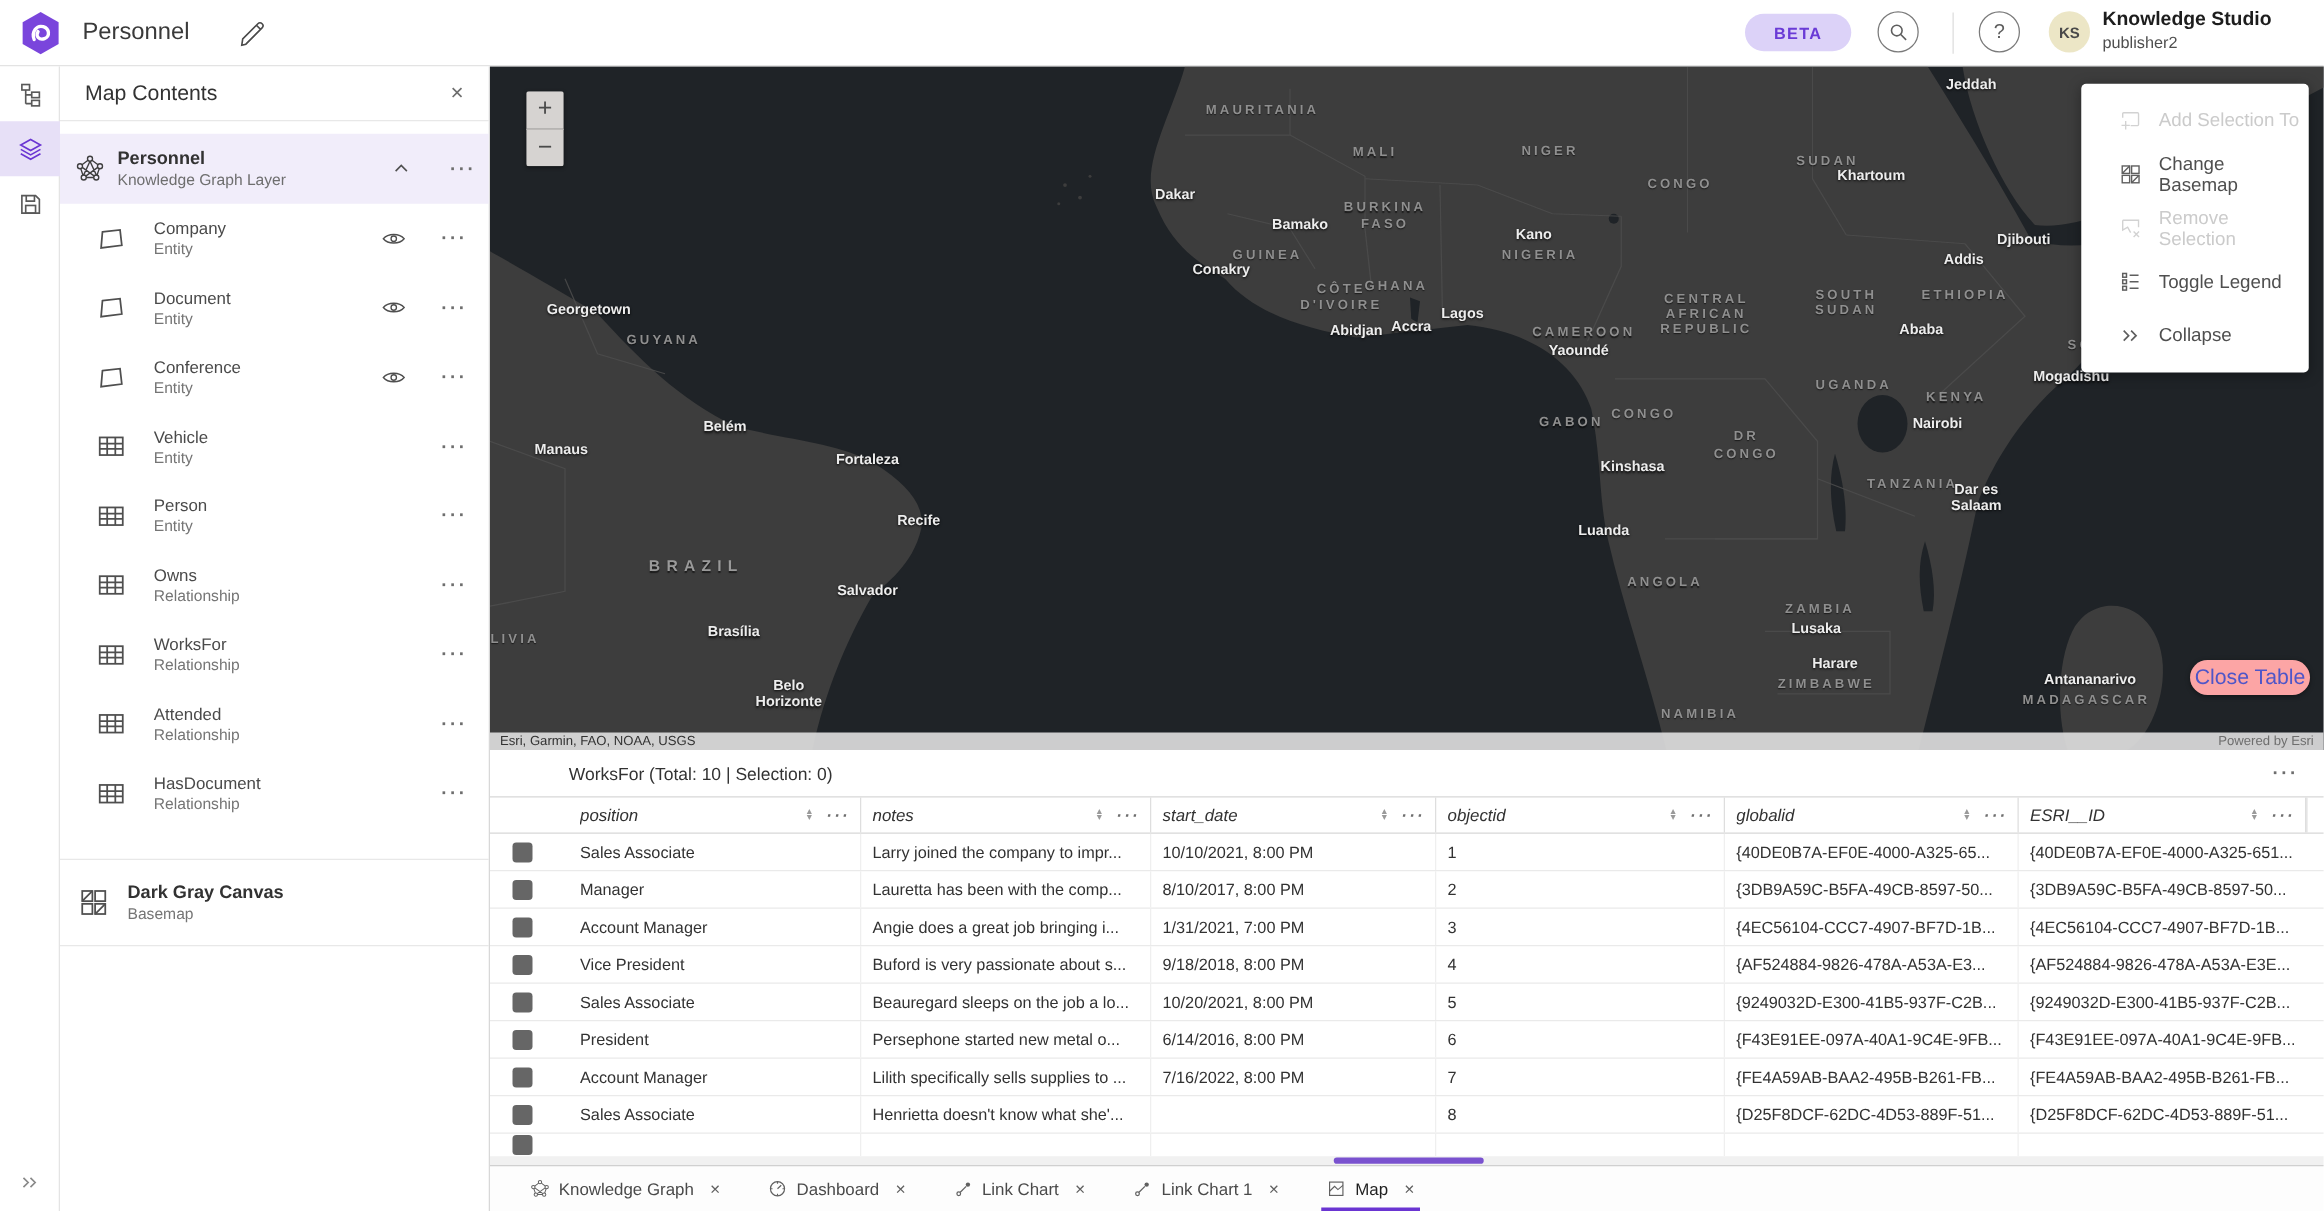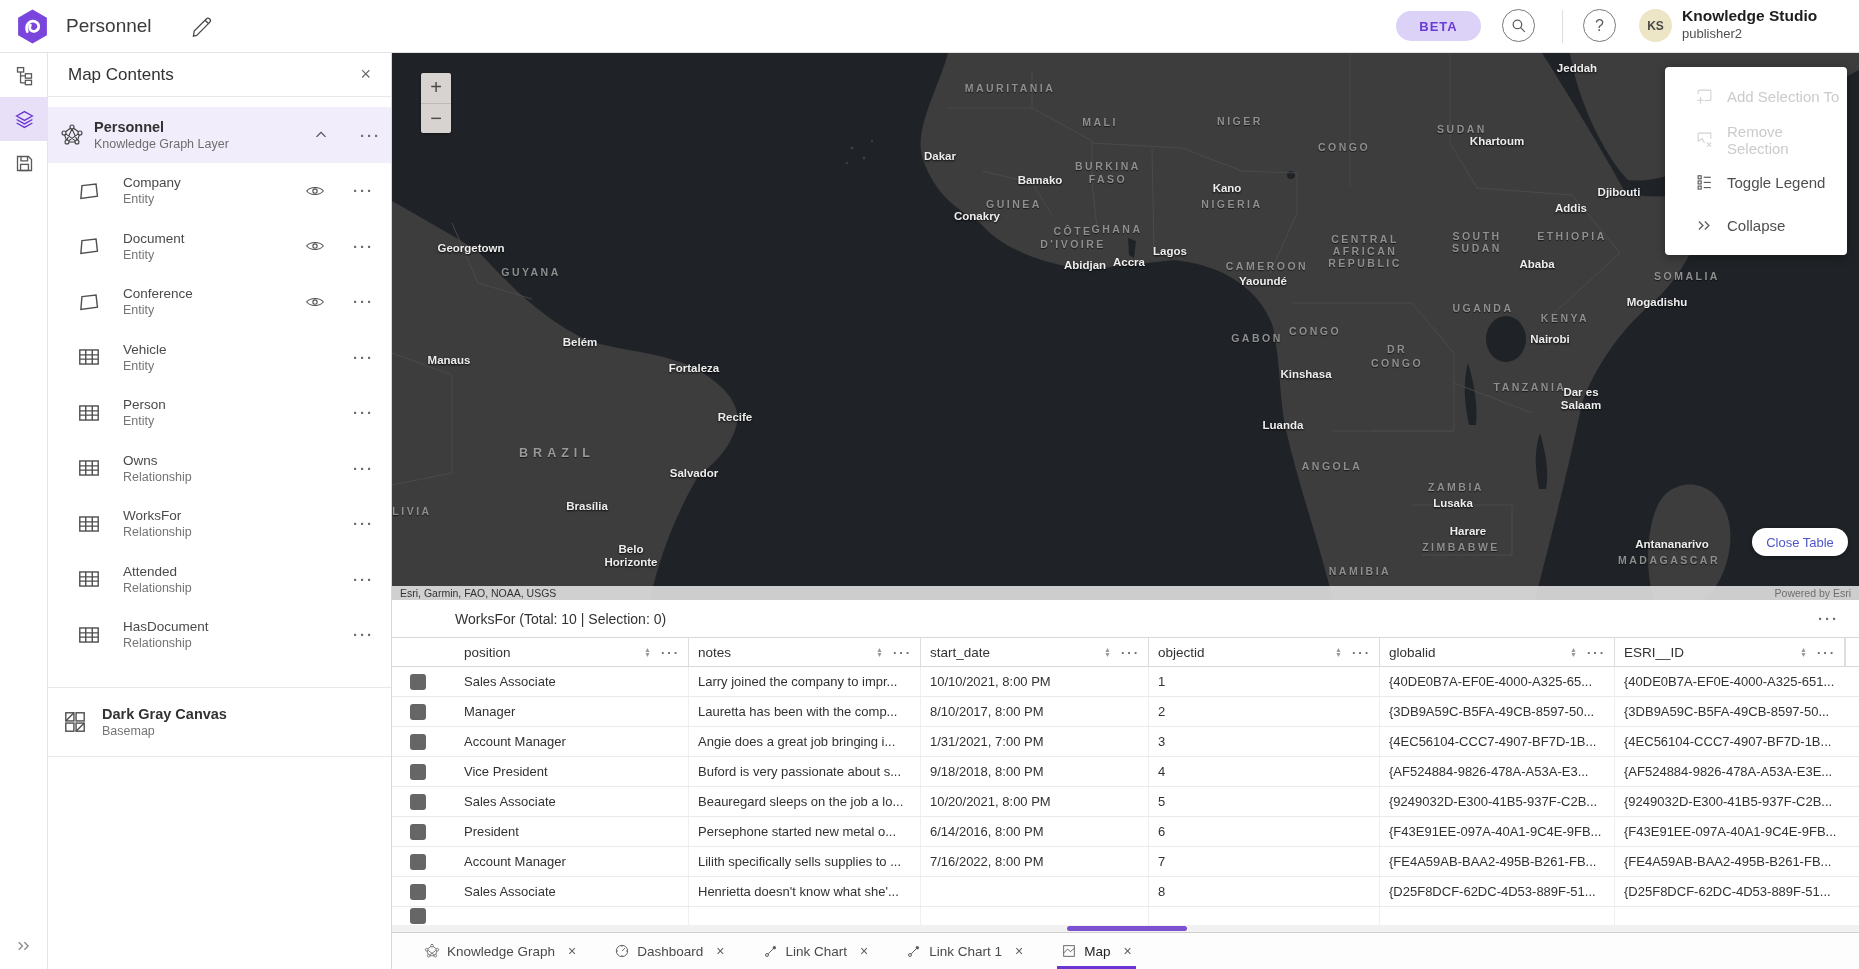--- a/index.html
+++ b/index.html
@@ -76,40 +76,40 @@
   .map-label.b { font-size:12.5px; font-weight:bold; color:#9a9a9a; letter-spacing:5px; text-shadow:0 1px 1px rgba(0,0,0,.6); }
   .zoomctl { position:absolute; left:29px; top:20px; width:30px; box-shadow:0 1px 3px rgba(0,0,0,.4); border-radius:2px; overflow:hidden; }
   .zoombtn { width:30px; height:30px; background:#d6d3d1; color:#4a4a4a; font-size:20px; line-height:28px;
     text-align:center; cursor:pointer; }
   .zoombtn + .zoombtn { border-top:1px solid #bdbab8; }
   .attrib { position:absolute; left:0; bottom:0; width:1467px; height:14px; background:rgba(220,220,220,.92);
     display:flex; align-items:center; font-size:10.5px; color:#323232; padding:0 8px; }
   .attrib .grow { flex:1; }
   .attrib .right { color:#6e6e6e; }
   .close-table-btn { position:absolute; left:1360px; top:475px; width:96px; height:28px; border-radius:14px;
-    background:#ffffff; color:#4f56c8; font-size:13px; display:flex; align-items:center; justify-content:center;
+    background:#fca5a5; color:#4f56c8; font-size:17px; display:flex; align-items:center; justify-content:center;
     box-shadow:0 1px 4px rgba(0,0,0,.4); cursor:pointer; }
 
   
   .ctx-menu { position:absolute; left:1273px; top:14px; width:182px; background:#fff; border-radius:4px;
     box-shadow:0 2px 10px rgba(0,0,0,.35); padding:8px 0; z-index:45; }
   .ctx-item { height:43px; display:flex; align-items:center; padding-left:30px; cursor:pointer; color:#4f4f4f; }
   .ctx-ico { width:19px; height:19px; margin-right:13px; color:#5e5e5e; flex:none; }
   .ctx-label { font-size:15px; }
   .ctx-item.disabled { color:#cbcbcb; cursor:default; }
   .ctx-item.disabled .ctx-ico { color:#d2d2d2; }
 
   
   .tablepanel { position:absolute; left:392px; top:600px; width:1467px; height:332px; background:#fff; }
   .t-titlebar { height:37px; display:flex; align-items:center; padding:0 20px 0 63px; }
   .t-title { font-size:14px; color:#323232; flex:1; }
   .grid { display:grid; grid-template-columns:63px 234px 232px 228px 231px 235px 230px 1fr; }
   .thead { border-top:1px solid #d8d8d8; border-bottom:1px solid #d8d8d8; height:30px; }
   .hcell { display:flex; align-items:center; padding:0 6px 0 9px; border-right:1px solid #dedede;
-    font-size:13.5px; color:#323232; overflow:hidden; }
+    font-size:13.5px; color:#323232; overflow:hidden;font-style:italic; }
   .hcell .hl { flex:1; white-space:nowrap; overflow:hidden; }
   .sort { display:flex; flex-direction:column; line-height:5px; font-size:7px; color:#9a9a9a; margin-right:10px; cursor:pointer; }
   .hcell .kebab { font-size:13px; margin-right:2px; }
   .hcell.first, .hcell.last { border-right:none; }
   .hcell.last { border-left:1px solid #dedede; }
   .trow { height:30px; border-bottom:1px solid #eaeaea; }
   .tcell { display:flex; align-items:center; padding:0 8px 0 9px; font-size:13px; color:#323232;
     border-right:1px solid #efefef; white-space:nowrap; overflow:hidden; }
   .tcell.first { border-right:none; padding-left:18px; }
   .tcell.last { border-right:none; }
@@ -513,20 +513,32 @@
     <div class="ctx-menu">
       <div class="ctx-item disabled">
           <span class="ctx-ico">
             <svg viewBox="0 0 24 24" fill="none" stroke="currentColor" stroke-width="1.4">
               <path d="M4 9 V5 Q4 4 5 4 H19 Q20 4 20 5 V16 Q20 17 19 17 H12"></path>
               <path d="M7 12.5 V21 M2.8 16.8 H11.2"></path>
             </svg>
           </span>
           <span class="ctx-label">Add Selection To</span>
         </div>
+        <div class="ctx-item">
+          <span class="ctx-ico">
+            <svg viewBox="0 0 24 24" fill="none" stroke="currentColor" stroke-width="1.4">
+              <rect x="3.5" y="3.5" width="7.5" height="7.5"></rect>
+              <rect x="13" y="3.5" width="7.5" height="7.5"></rect>
+              <rect x="3.5" y="13" width="7.5" height="7.5"></rect>
+              <rect x="13" y="13" width="7.5" height="7.5"></rect>
+              <path d="M3.5 11 L11 3.5 M13 20.5 L20.5 13"></path>
+            </svg>
+          </span>
+          <span class="ctx-label">Change Basemap</span>
+        </div>
         <div class="ctx-item disabled">
           <span class="ctx-ico">
             <svg viewBox="0 0 24 24" fill="none" stroke="currentColor" stroke-width="1.4">
               <path d="M4 4 H20 V11 M4 4 V14 L9 11 L12 16.5"></path>
               <path d="M15 15.5 L20.5 21 M20.5 15.5 L15 21"></path>
             </svg>
           </span>
           <span class="ctx-label">Remove Selection</span>
         </div>
         <div class="ctx-item">

